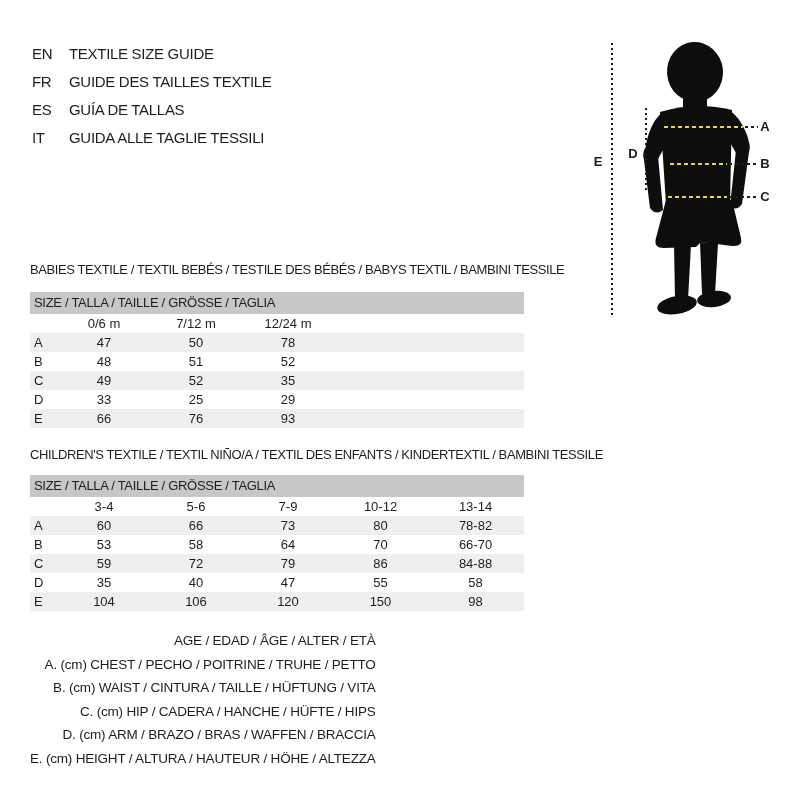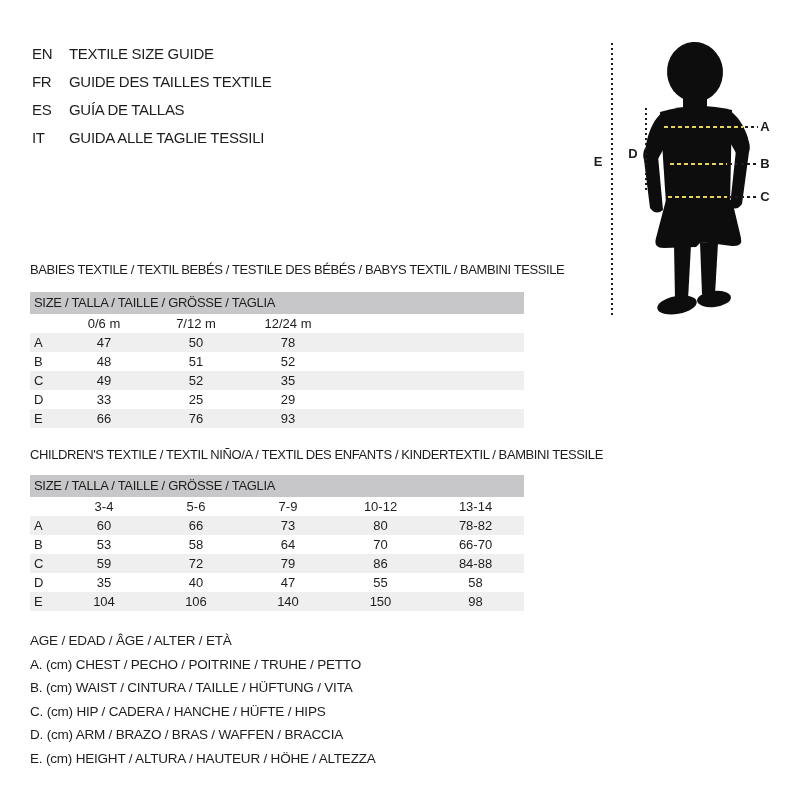--- a/index.html
+++ b/index.html
@@ -19,21 +19,21 @@
   .size-table{position:absolute;left:30px;width:494px;border-collapse:collapse;table-layout:fixed;
               font-size:13px;color:#1d1d1b;}
   .size-table td,.size-table th{padding:0;height:19px;line-height:19px;text-align:center;
               font-weight:normal;vertical-align:middle;white-space:nowrap;}
   .bar-row th{background:#c7c7c9;text-align:left;padding-left:4px;height:22px;line-height:22px;
               letter-spacing:-0.3px;}
   .row-label{text-align:left !important;padding-left:4px !important;}
   .stripe td{background:#efefef;}
 
   
-  .legend{position:absolute;left:30px;top:629px;font-size:13.5px;letter-spacing:-0.2px;}
+  .legend{position:absolute;left:30px;top:629px;font-size:13.5px;letter-spacing:-0.2px;text-align:right;}
   .legend div{height:23.5px;line-height:23.5px;white-space:nowrap;}
 
   
   .vdash{position:absolute;width:2px;
          background:repeating-linear-gradient(to bottom,#1d1d1b 0 2px,transparent 2px 5px);}
   .hdash-y{position:absolute;height:2px;
          background:repeating-linear-gradient(to right,#e8d44a 0 4px,transparent 4px 7px);}
   .hdash-b{position:absolute;height:2px;
          background:repeating-linear-gradient(to right,#1d1d1b 0 3px,transparent 3px 6px);}
   .mlabel{position:absolute;font-size:13px;font-weight:bold;width:16px;text-align:center;color:#1d1d1b;}
@@ -207,21 +207,21 @@
       <td>35</td>
       <td>40</td>
       <td>47</td>
       <td>55</td>
       <td>58</td>
     </tr>
     <tr class="stripe">
       <td class="row-label">E</td>
       <td>104</td>
       <td>106</td>
-      <td>140</td>
+      <td>120</td>
       <td>150</td>
       <td>98</td>
     </tr>
   </tbody>
     </table>
 
   <div class="legend">
     <div>AGE / EDAD / ÂGE / ALTER / ETÀ</div>
     <div>A. (cm) CHEST / PECHO / POITRINE / TRUHE / PETTO</div>
     <div>B. (cm) WAIST / CINTURA / TAILLE / HÜFTUNG / VITA</div>

